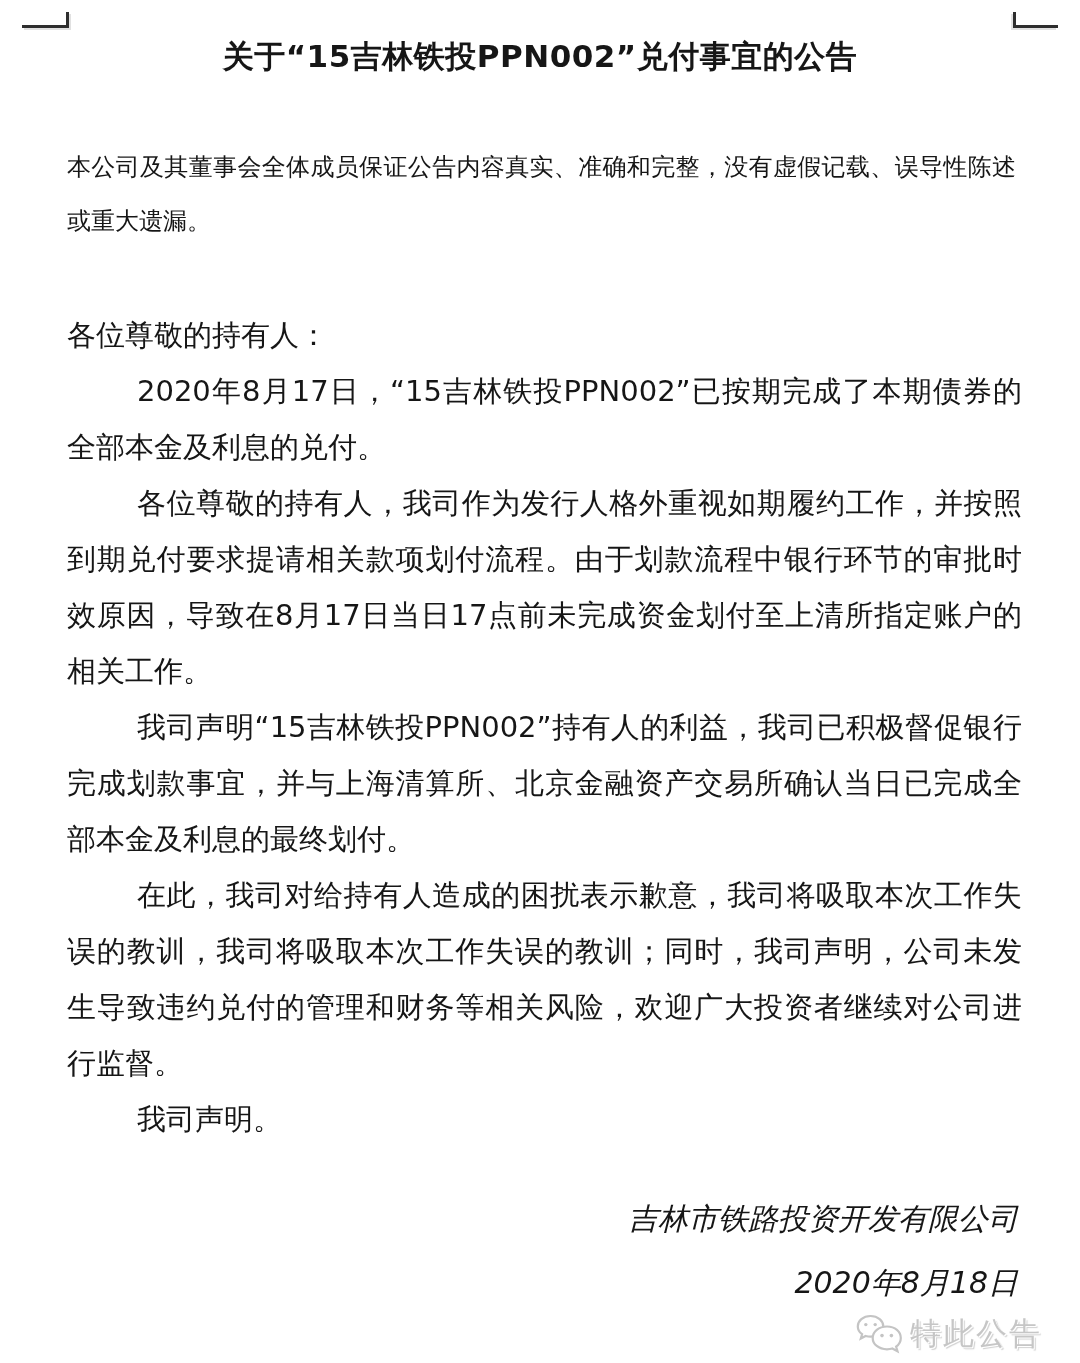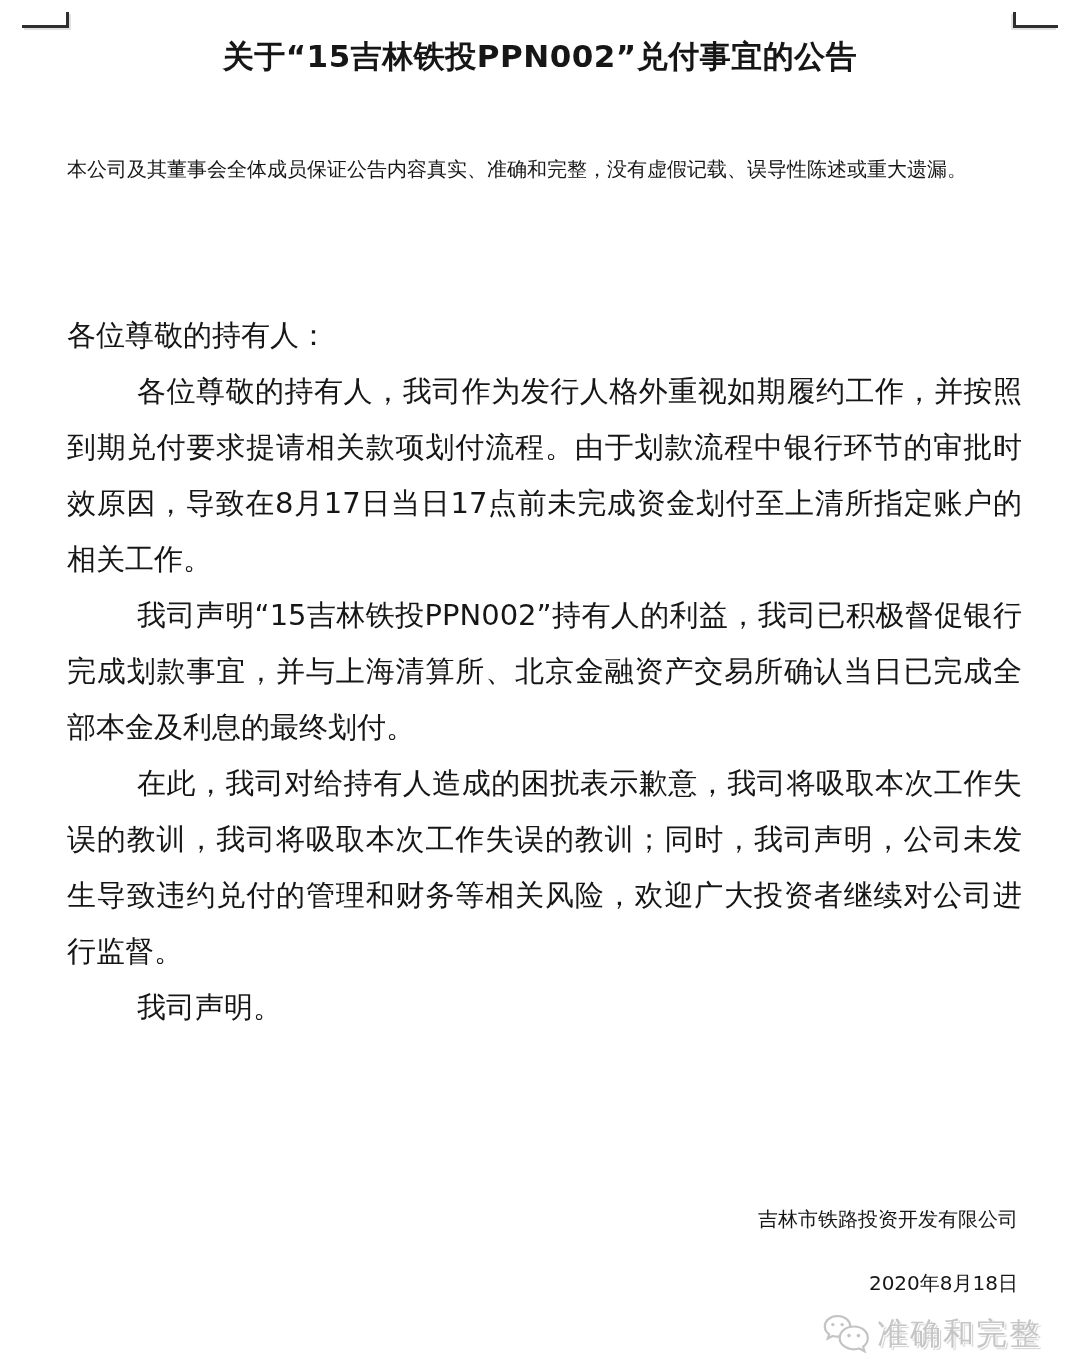--- a/index.html
+++ b/index.html
@@ -43,40 +43,42 @@
     font-size: 31px;
     font-weight: 600;
     letter-spacing: 0.5px;
     line-height: 40px;
   }
 
   .disclaimer {
     position: absolute;
     top: 130px; left: 45px; right: 42px;
     margin: 0;
-    font-size: 20px;
+    font-size: 24px;
     line-height: 54px;
     text-align: justify;
+    font-family: Liberation Mono, monospace;
   }
 
   .body {
     position: absolute;
     top: 295px; left: 45px; right: 36px;
     font-size: 29px;
     line-height: 56px;
     text-align: justify;
   }
   .body p { margin: 0; padding: 0; }
   .para { text-indent: 70px; }
 
   .signature {
     position: absolute;
     top: 1188px; right: 40px;
     text-align: right;
-    font-size: 20px;
+    font-size: 30px;
+    font-style: italic;
   }
   .sig-company { line-height: 38px; }
   .sig-date { line-height: 38px; margin-top: 26px; }
 
   .watermark {
     position: absolute;
     right: 16px; bottom: 20px;
     display: flex;
     align-items: center;
     gap: 6px;
@@ -95,20 +97,21 @@
 
   <div class="corner-left"></div>
   <div class="corner-right"></div>
 
   <h1 class="title">关于“15吉林铁投PPN002”兑付事宜的公告</h1>
 
   <p class="disclaimer">本公司及其董事会全体成员保证公告内容真实、准确和完整，没有虚假记载、误导性陈述或重大遗漏。</p>
 
   <div class="body">
     <p class="salutation">各位尊敬的持有人：</p>
+    <p class="para">2020年8月17日，“15吉林铁投PPN002”已按期完成了本期债券的全部本金及利息的兑付。</p>
     <p class="para">各位尊敬的持有人，我司作为发行人格外重视如期履约工作，并按照到期兑付要求提请相关款项划付流程。由于划款流程中银行环节的审批时效原因，导致在8月17日当日17点前未完成资金划付至上清所指定账户的相关工作。</p>
     <p class="para">我司声明“15吉林铁投PPN002”持有人的利益，我司已积极督促银行完成划款事宜，并与上海清算所、北京金融资产交易所确认当日已完成全部本金及利息的最终划付。</p>
     <p class="para">在此，我司对给持有人造成的困扰表示歉意，我司将吸取本次工作失误的教训，我司将吸取本次工作失误的教训；同时，我司声明，公司未发生导致违约兑付的管理和财务等相关风险，欢迎广大投资者继续对公司进行监督。</p>
     <p class="para">我司声明。</p>
   </div>
 
   <div class="signature">
     <div class="sig-company">吉林市铁路投资开发有限公司</div>
     <div class="sig-date">2020年8月18日</div>
   </div>
@@ -117,16 +120,16 @@
     <span class="wm-icon">
       <svg width="48" height="42" viewBox="0 0 48 42" xmlns="http://www.w3.org/2000/svg">
         <path d="M14.5 3 C7 3 1.8 7.9 1.8 13.4 c0 3.1 1.7 5.9 4.3 7.8 l-1.3 4.3 4.8-2.5 c1.6 0.4 3.3 0.6 5 0.6 7.5 0 12.7-4.9 12.7-10.2 C27.3 7.9 22 3 14.5 3 Z" fill="#ffffff" stroke="#c4c4c4" stroke-width="2.2"></path>
         <circle cx="9.8" cy="11.6" r="1.7" fill="#c4c4c4"></circle>
         <circle cx="19.2" cy="11.6" r="1.7" fill="#c4c4c4"></circle>
         <path d="M31 13.5 c-8.2 0-14.3 5-14.3 11.4 0 6.3 6.1 11.4 14.3 11.4 1.9 0 3.7-0.25 5.3-0.75 l5.2 2.7-1.4-4.7 c2.9-2 4.7-5.1 4.7-8.65 C44.8 18.5 39.1 13.5 31 13.5 Z" fill="#ffffff" stroke="#c4c4c4" stroke-width="2.2"></path>
         <circle cx="26" cy="22.6" r="1.8" fill="#c4c4c4"></circle>
         <circle cx="35.4" cy="22.6" r="1.8" fill="#c4c4c4"></circle>
       </svg>
     </span>
-    <span class="wm-label">准确和完整</span>
+    <span class="wm-label">特此公告</span>
   </div>
 
 </div>
 
 </body></html>

